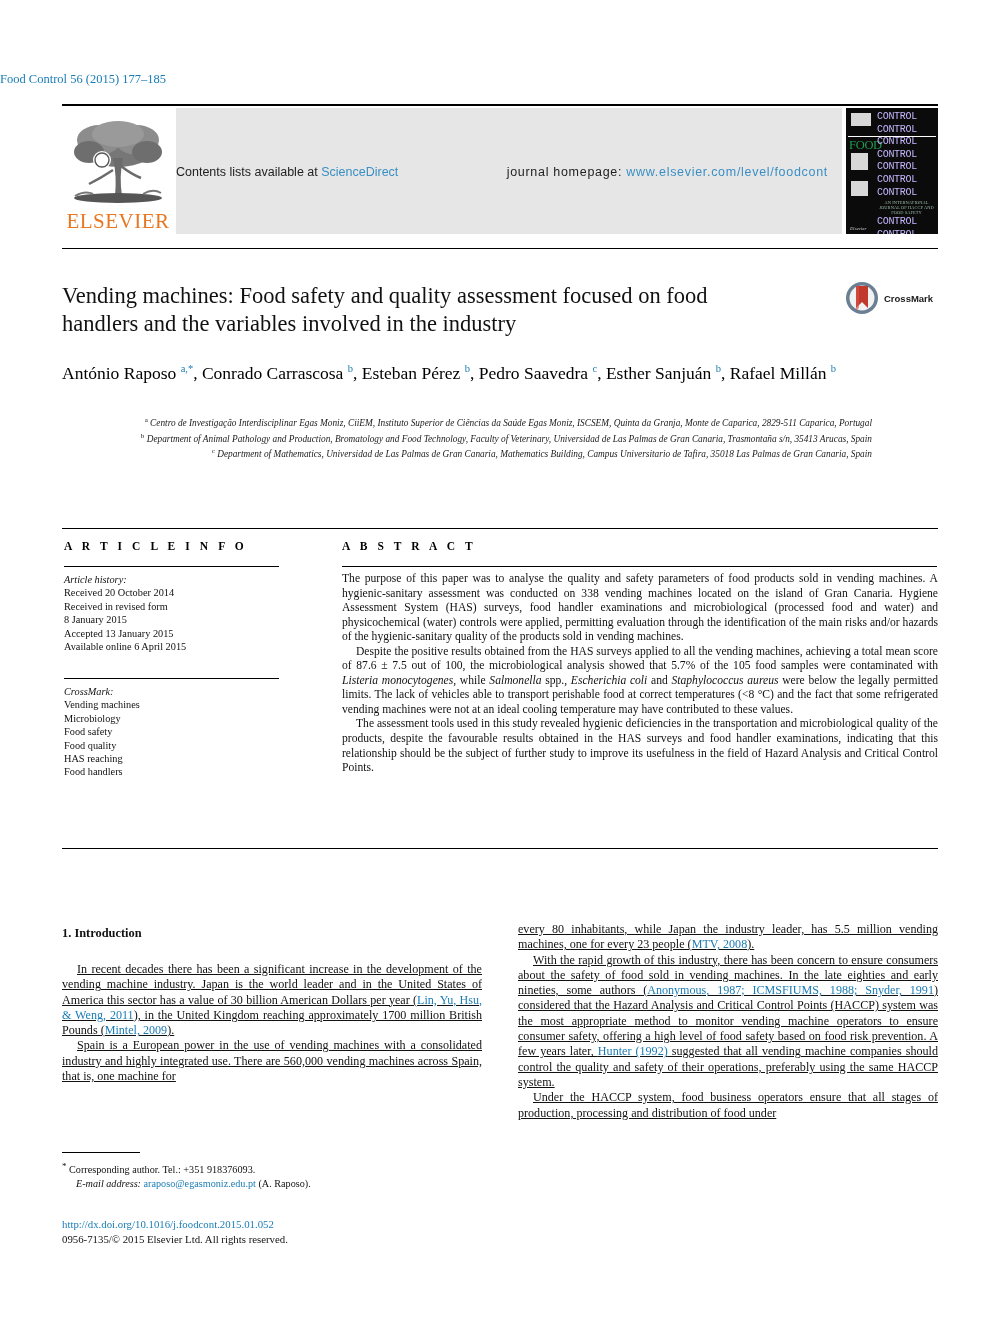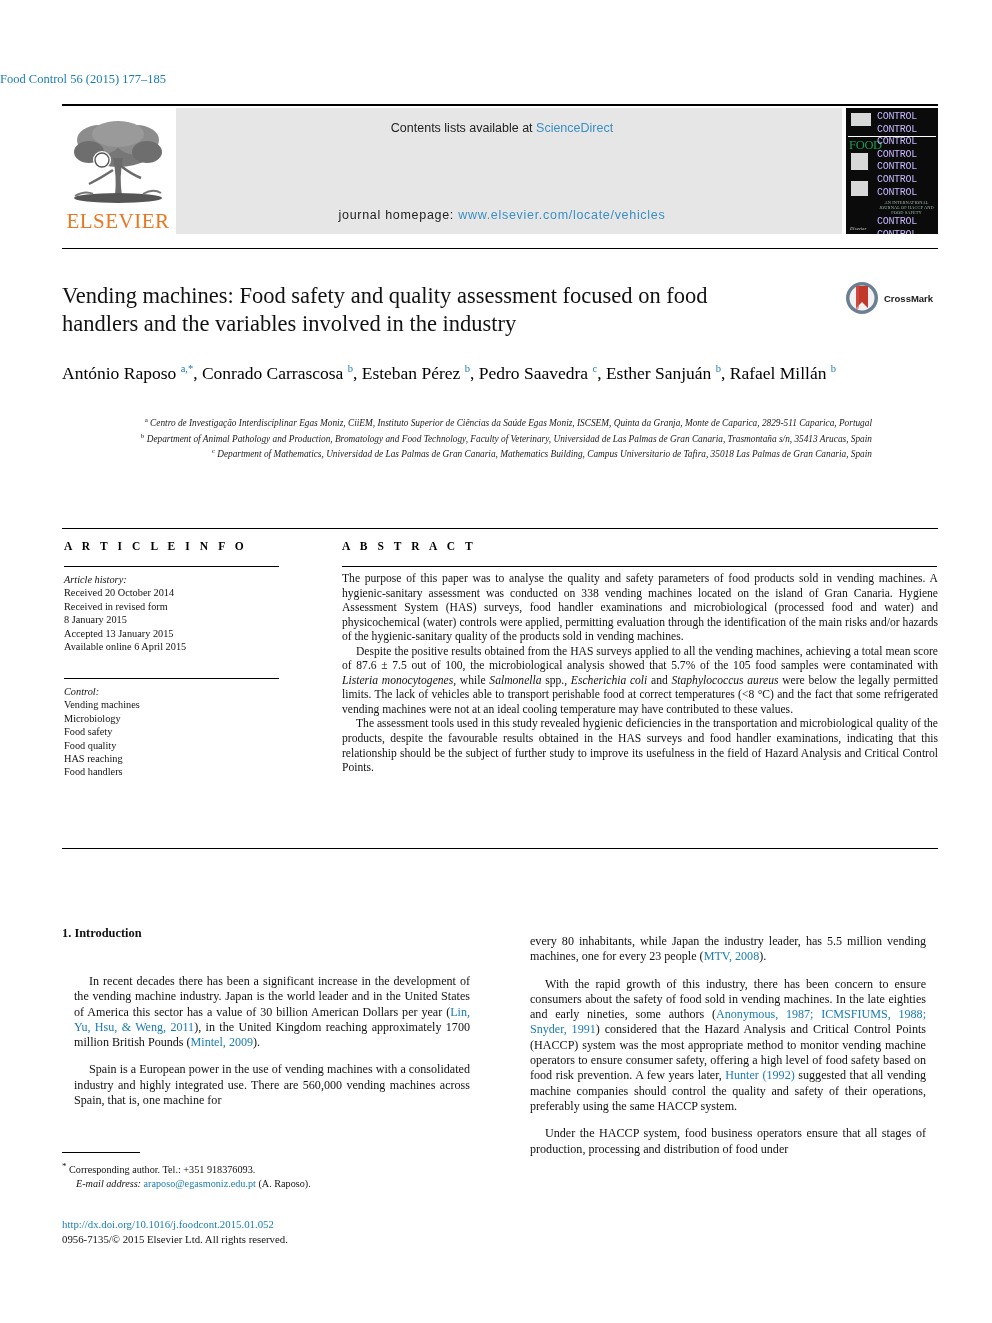--- a/index.html
+++ b/index.html
@@ -51,21 +51,21 @@
     color: #E87722;
     font-size: 21px;
     letter-spacing: 0.5px;
     line-height: 1;
     margin-top: 1px;
   }
   .center-band {
     flex: 1 1 auto;
     background: #e6e6e6;
     display: flex;
-    flex-direction: column;
+    flex-direction: row;
     align-items: center;
     justify-content: space-between;
     padding: 13px 14px 12px 0;
     margin-left: 2px;
     margin-right: 4px;
   }
   .contents-line {
     font-family: "Liberation Sans", sans-serif;
     font-size: 12.5px;
     color: #222;
@@ -241,21 +241,21 @@
   .col {
     position: absolute;
     width: 420px;
     font-size: 12.1px;
     line-height: 15.3px;
     text-align: justify;
     color: #111;
   }
   .col-left  { top: 962px; left: 62px; }
   .col-right { top: 922px; left: 518px; }
-  .col p { margin: 12px; text-indent: 15px; }
+  .col p { margin: 0; text-indent: 15px; text-decoration: underline; }
   .col p.noindent { text-indent: 0; }
   .ref { color: #1a7cb5; }
 
   
   .foot-rule {
     position: absolute; top: 1152px; left: 62px; width: 78px;
     border-top: 1px solid #000;
   }
   .footnote {
     position: absolute;
@@ -311,21 +311,21 @@
         </g>
       </svg>
       <div class="elsevier-word">ELSEVIER</div>
     </div>
 
     <div class="center-band">
       <div class="contents-line">
         <span>Contents lists available at </span><span class="sd">ScienceDirect</span>
       </div>
       <div class="homepage-line">
-        <span>journal homepage: </span><span class="url">www.elsevier.com/locate/vehicles</span>
+        <span>journal homepage: </span><span class="url">www.elsevier.com/level/foodcont</span>
       </div>
     </div>
 
     <div class="cover">
       <div class="cover-left">
         <div class="cov-chip" style="left:2px; top:2px; width:20px; height:13px;"></div>
         <div class="cov-chip" style="left:2px; top:42px; width:17px; height:17px;"></div>
         <div class="cov-chip" style="left:2px; top:70px; width:17px; height:15px;"></div>
       </div>
       <div class="cov-rule" style="top:28px;"></div>
@@ -382,21 +382,21 @@
     <div>Received 20 October 2014</div>
     <div>Received in revised form</div>
     <div>8 January 2015</div>
     <div>Accepted 13 January 2015</div>
     <div>Available online 6 April 2015</div>
   </div>
 
   <div class="hrule rule-kw"></div>
 
   <div class="keywords">
-    <div class="lbl">Control:</div>
+    <div class="lbl">CrossMark:</div>
     <div>Vending machines</div>
     <div>Microbiology</div>
     <div>Food safety</div>
     <div>Food quality</div>
     <div>HAS reaching</div>
     <div>Food handlers</div>
   </div>
 
   <div class="abstract">
     <p class="first">The purpose of this paper was to analyse the quality and safety parameters of food products sold in vending machines. A hygienic-sanitary assessment was conducted on 338 vending machines located on the island of Gran Canaria. Hygiene Assessment System (HAS) surveys, food handler examinations and microbiological (processed food and water) and physicochemical (water) controls were applied, permitting evaluation through the identification of the main risks and/or hazards of the hygienic-sanitary quality of the products sold in vending machines.</p>

